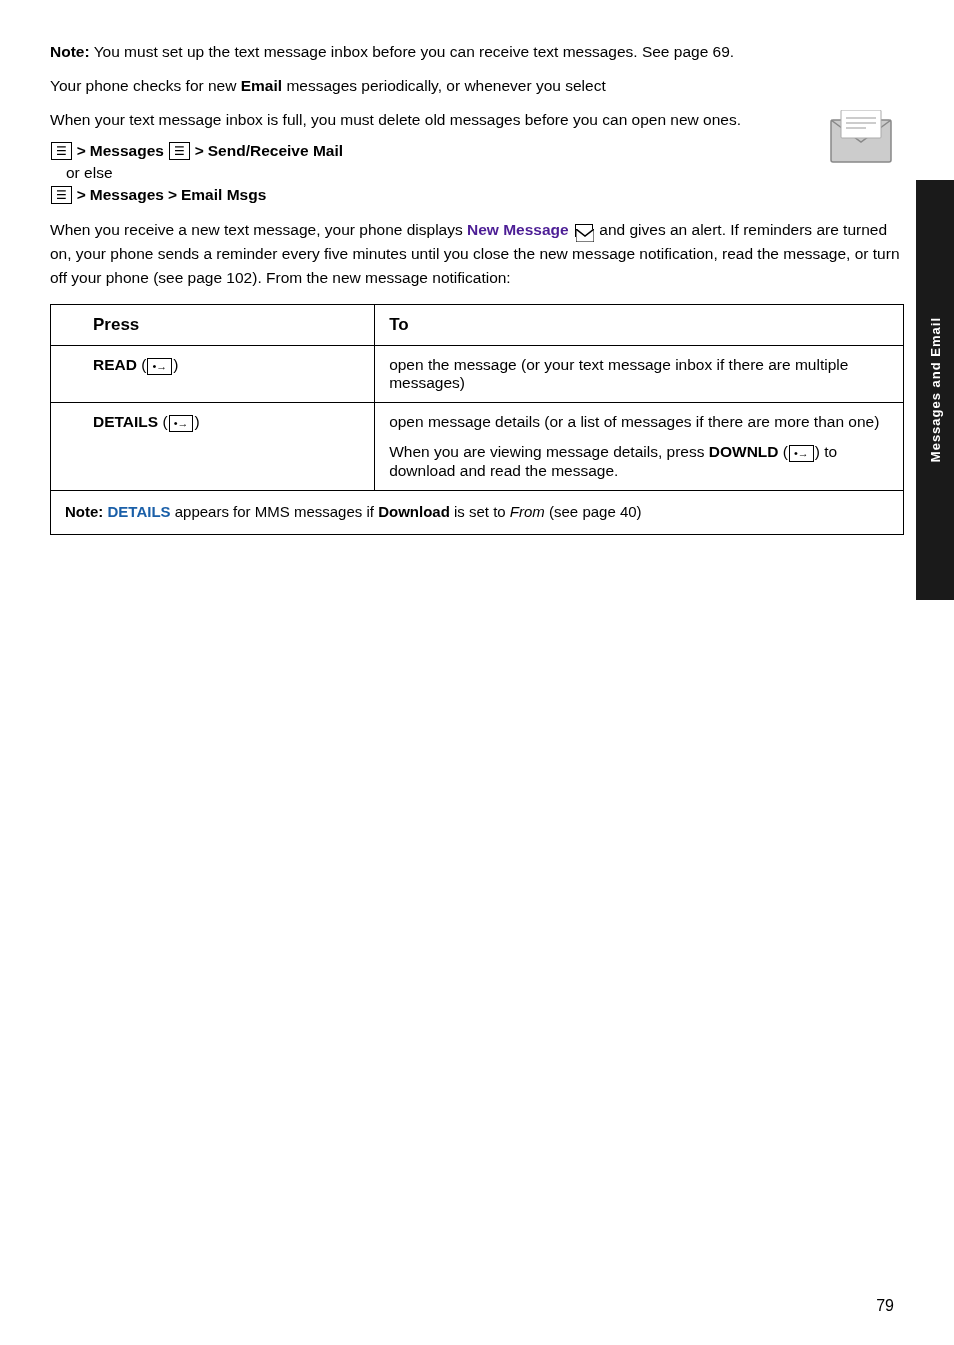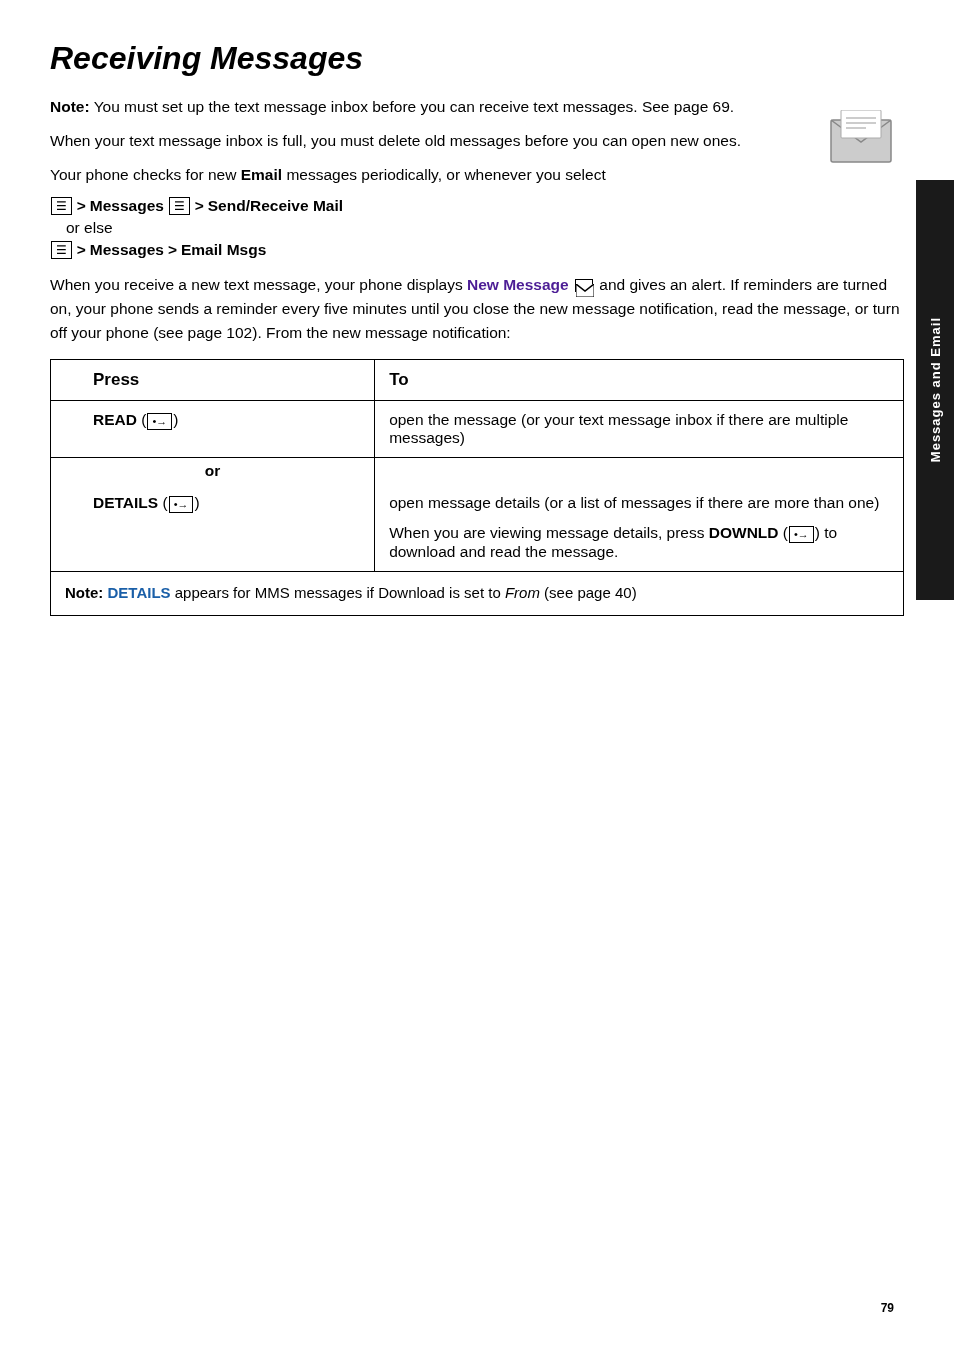--- a/index.html
+++ b/index.html
@@ -106,21 +106,21 @@
     }
     .note-footer {
       font-size: 15px;
       line-height: 1.5;
     }
     .note-footer .details-hl {
       color: #1a5fa8;
       font-weight: bold;
     }
     .note-footer .download-hl {
-      font-weight: normal;
+      font-weight: bold;
       text-align: right;
     }
     .note-footer .defer-hl {
       font-style: italic;
     }
     
     .side-tab {
       position: absolute;
       right: 0;
       top: 180px;
@@ -147,22 +147,22 @@
       top: 110px;
       right: 55px;
       width: 70px;
       height: 55px;
     }
     
     .page-number {
       position: absolute;
       bottom: 30px;
       right: 60px;
-      font-size: 12px;
-      font-weight: bold;
+      font-size: 16px;
+      font-weight: normal;
       margin-left: 17px;
     }
   </style>
 </head>
 <body>
 
 <div class="page">
 
   <div class="envelope-illustration">
     <svg width="70" height="55" viewBox="0 0 70 55">
@@ -172,31 +172,30 @@
       <path d="M2,10 L32,32 L62,10" fill="none" stroke="#888" stroke-width="1.5"></path>
 
       <rect x="12" y="0" width="40" height="28" rx="1" fill="#fff" stroke="#aaa" stroke-width="1"></rect>
 
       <line x1="17" y1="8" x2="47" y2="8" stroke="#aaa" stroke-width="1.2"></line>
       <line x1="17" y1="13" x2="47" y2="13" stroke="#aaa" stroke-width="1.2"></line>
       <line x1="17" y1="18" x2="37" y2="18" stroke="#aaa" stroke-width="1.2"></line>
     </svg>
   </div>
 
-  <div class="title">Receiving Messages</div>
 
   <p class="intro-text">
     <span class="note-bold">Note:</span><span> You must set up the text message inbox before you can receive text messages. See page 69.</span>
   </p>
 
-  <p class="intro-text">When your text message inbox is full, you must delete old messages before you can open new ones.</p>
-
   <p class="intro-text">
     <span>Your phone checks for new </span><strong>Email</strong><span> messages periodically, or whenever you select</span>
   </p>
+
+  <p class="intro-text">When your text message inbox is full, you must delete old messages before you can open new ones.</p>
 
   <div class="menu-line">
     <span class="menu-icon">☰</span>
     <span>&gt;</span>
     <span>Messages</span>
     <span class="menu-icon">☰</span>
     <span>&gt;</span>
     <span>Send/Receive Mail</span>
   </div>
 
@@ -232,24 +231,20 @@
     <tbody>
 
       <tr>
         <td class="press-col">
           <span class="key-label">READ</span>
           (<span class="soft-key-icon">•→</span>)
         </td>
         <td class="to-col">open the message (or your text message inbox if there are multiple messages)</td>
       </tr>
 
-      <tr>
-        <td style="border-top:none;border-bottom:none;font-weight:bold;text-align:center;padding:4px 14px;">or</td>
-        <td style="border-top:none;border-bottom:none;"></td>
-      </tr>
 
       <tr>
         <td class="press-col" style="border-top:none;">
           <span class="key-label">DETAILS</span>
           (<span class="soft-key-icon">•→</span>)
         </td>
         <td class="to-col" style="border-top:none;">
           <p style="margin-bottom:12px;">open message details (or a list of messages if there are more than one)</p>
           <p>When you are viewing message details, press <strong>DOWNLD</strong> (<span class="soft-key-icon">•→</span>) to download and read the message.</p>
         </td>

